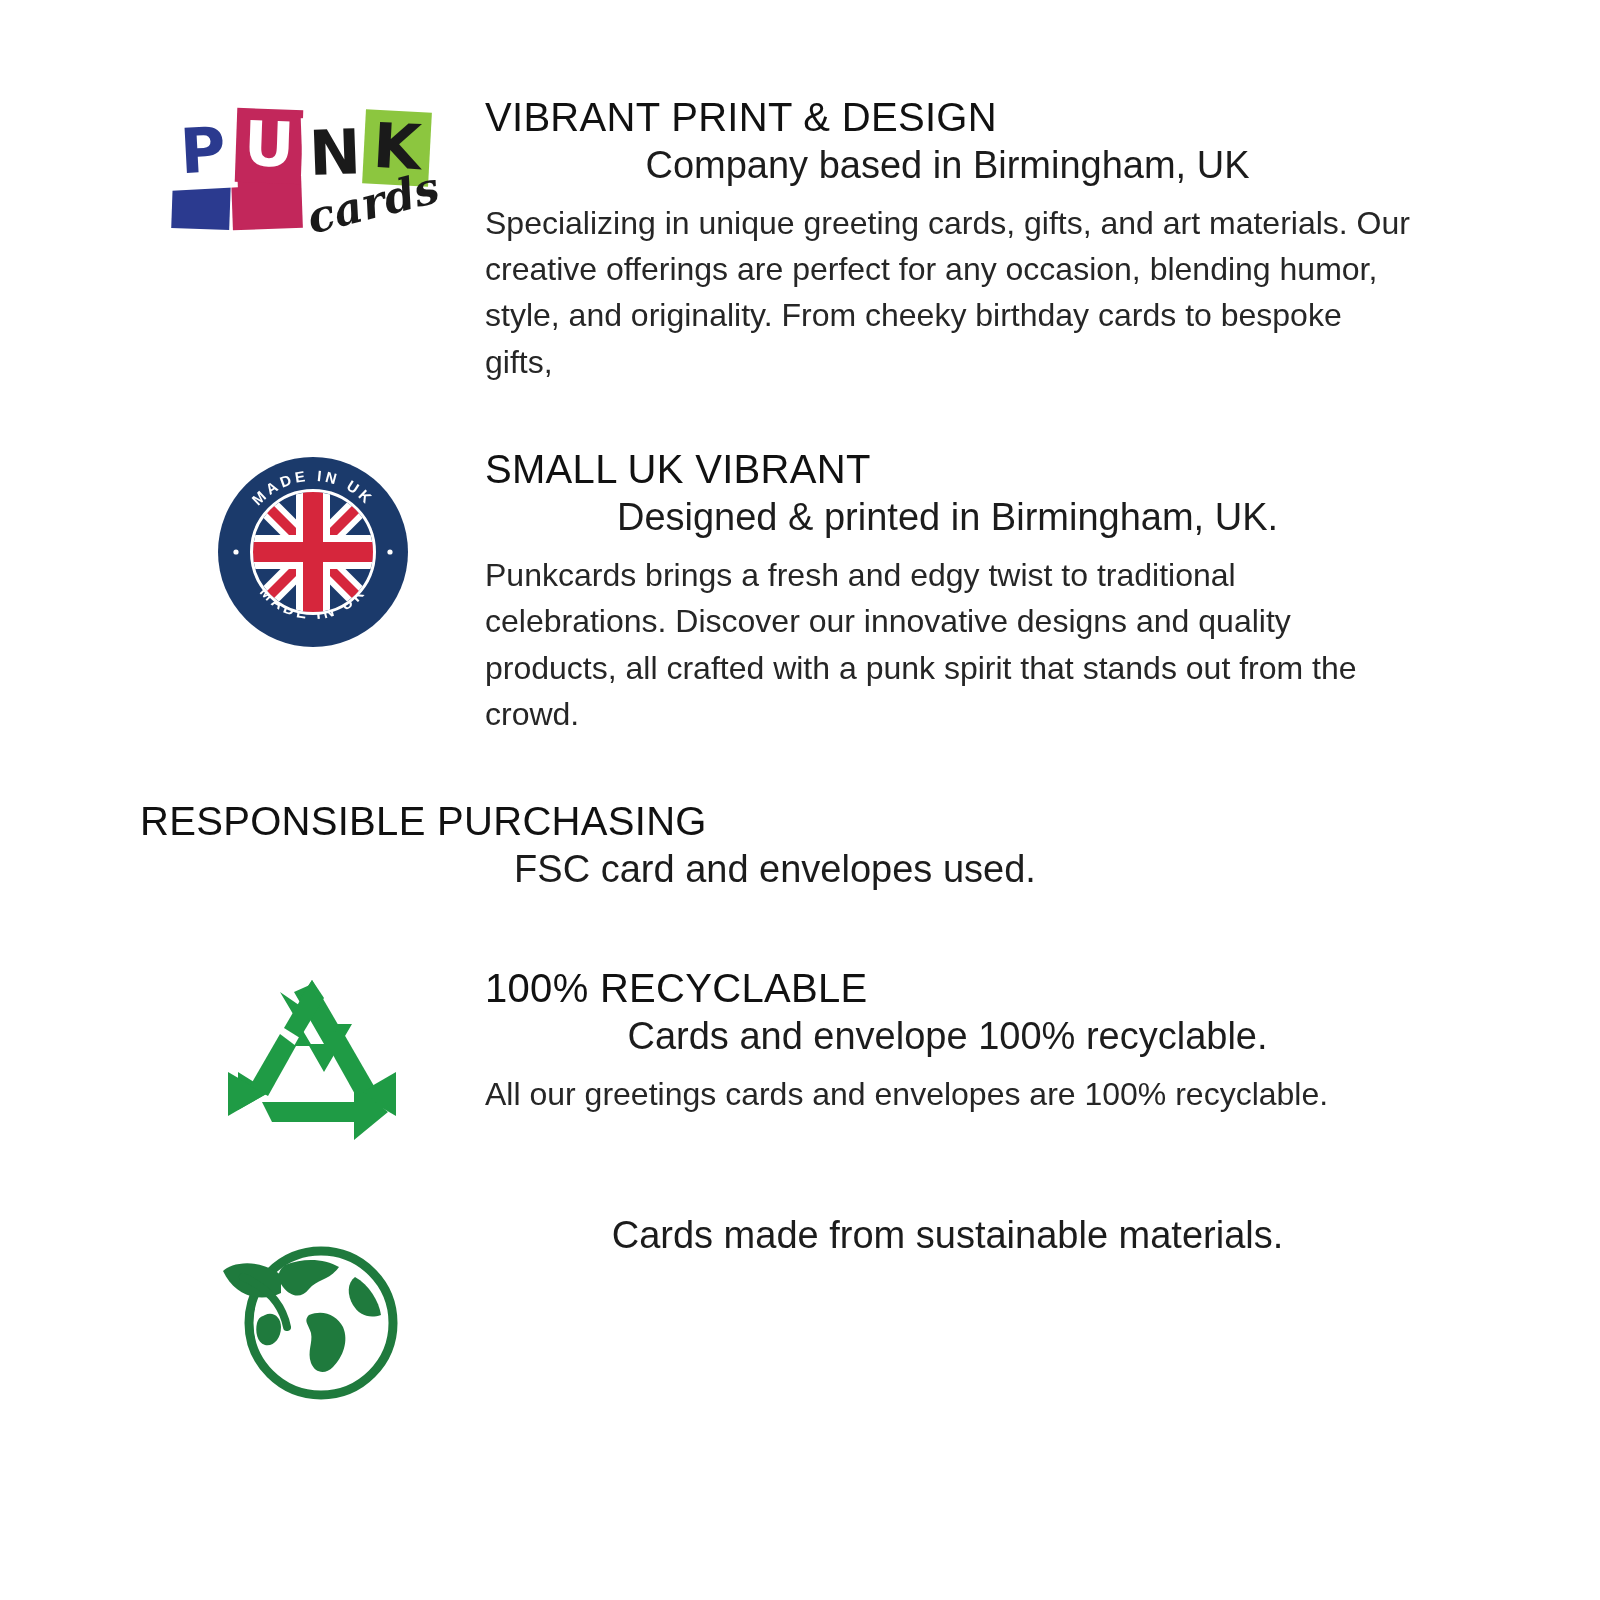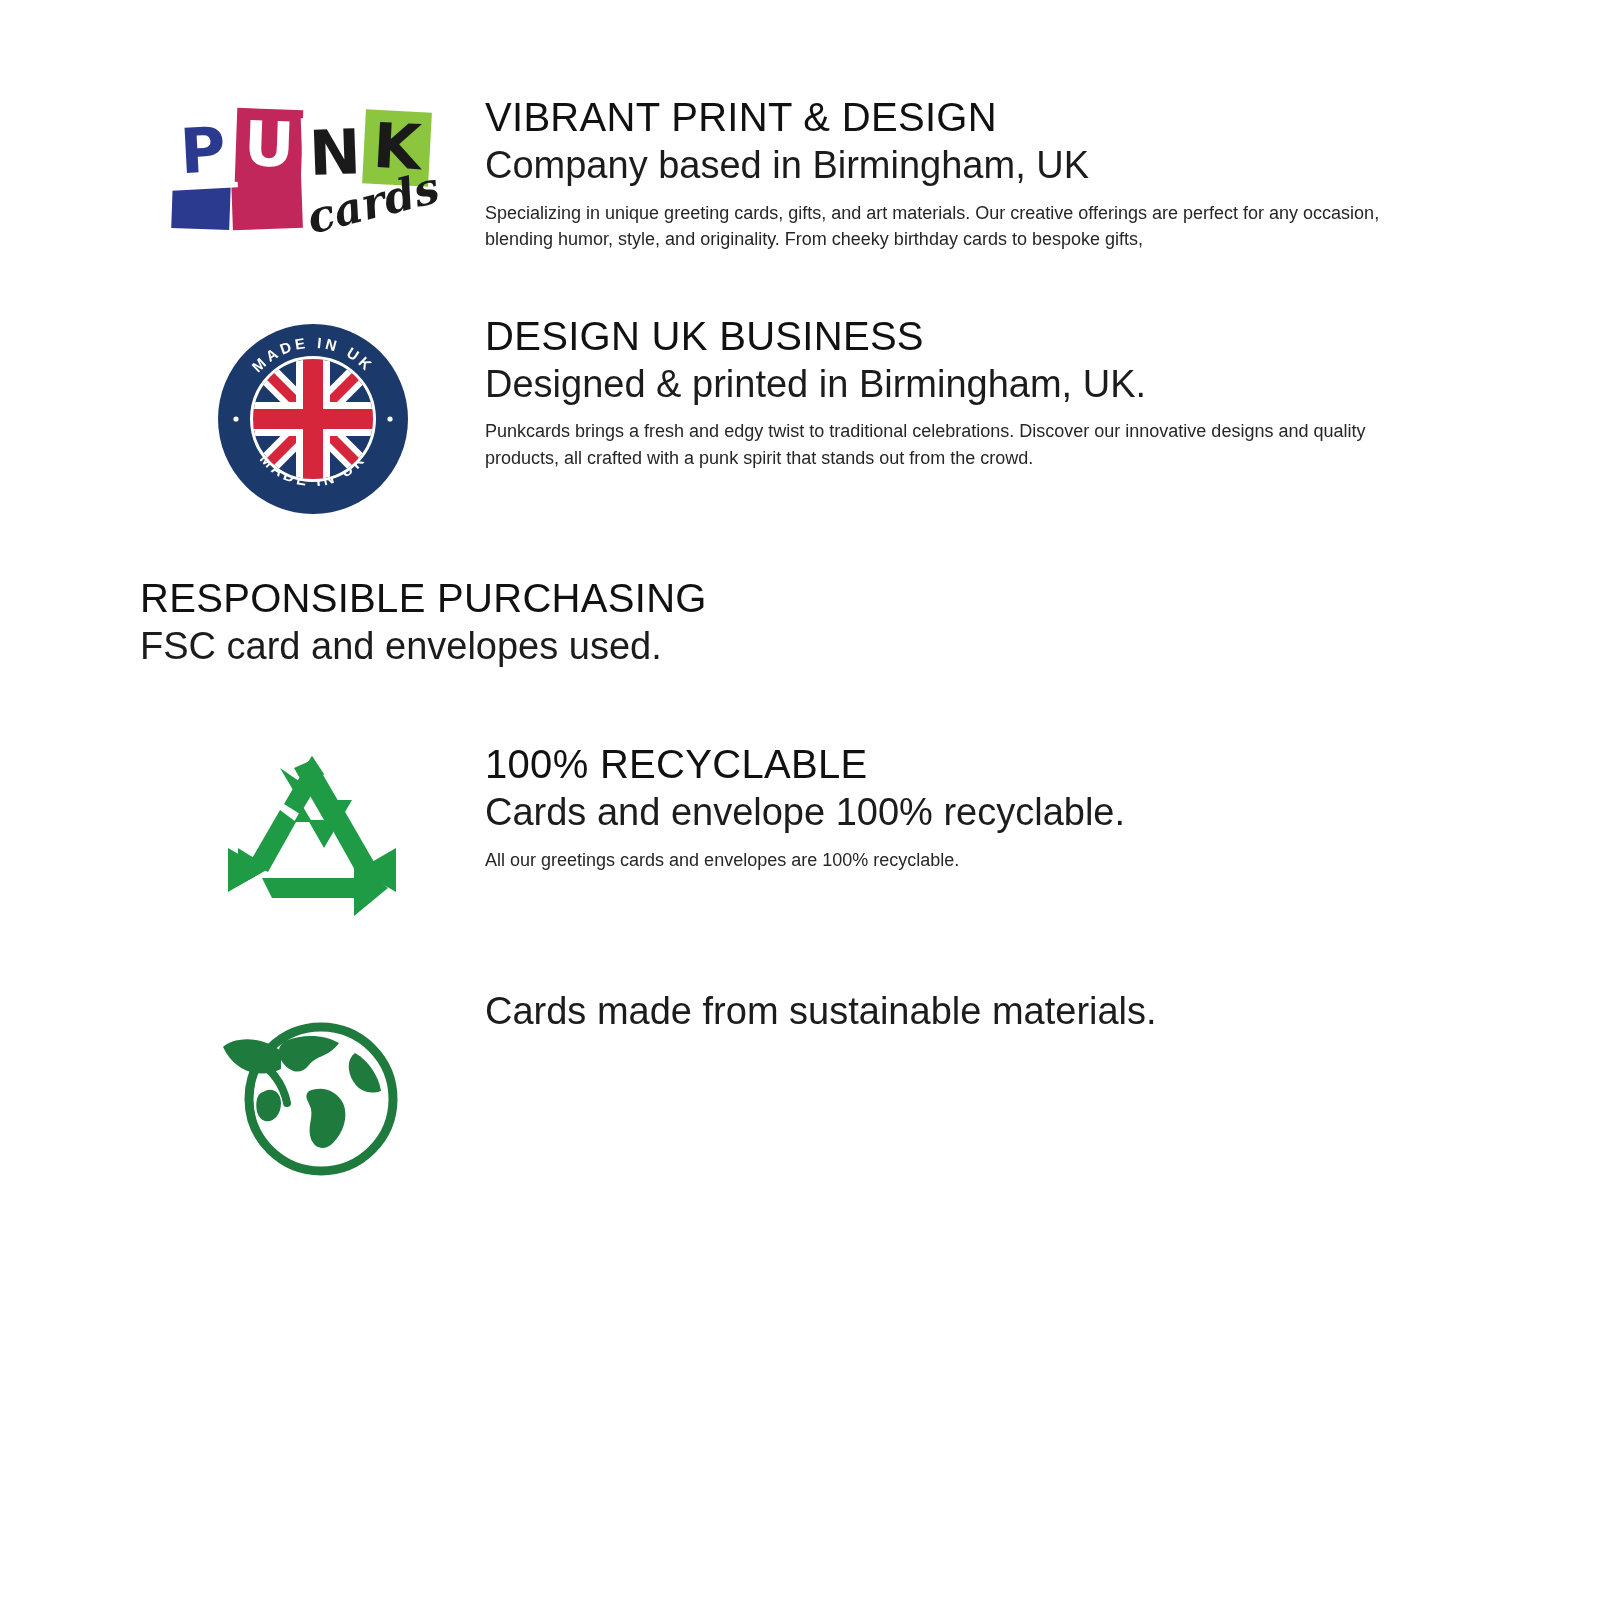--- a/index.html
+++ b/index.html
@@ -47,23 +47,24 @@
     line-height: 1.12;
     margin: 0 0 3px 0;
     color: #111111;
   }
   .f-sub {
     font-size: 38px;
     font-weight: 400;
     line-height: 1.18;
     margin: 0 0 12px 0;
     color: #1c1c1c;
+    text-align: center;
   }
   .f-body {
-    font-size: 18px;
+    font-size: 32px;
     font-weight: 400;
     line-height: 1.45;
     margin: 0;
     color: #262626;
     max-width: 930px;
   }
 
   
   .punk-logo {
     position: relative;
@@ -204,21 +205,21 @@
           <div class="d1r"></div>
             <div class="d2r"></div>
           <div class="cw-v"></div>
             <div class="cw-h"></div>
           <div class="cr-v"></div>
             <div class="cr-h"></div>
         </div>
       </div>
     </div>
     <div class="text-col">
-      <h2 class="f-title">DESIGN UK BUSINESS</h2>
+      <h2 class="f-title">SMALL UK VIBRANT</h2>
       <p class="f-sub">Designed &amp; printed in Birmingham, UK.</p>
       <p class="f-body">Punkcards brings a fresh and edgy twist to traditional celebrations. Discover our innovative designs and quality products, all crafted with a punk spirit that stands out from the crowd.</p>
     </div>
   </div>
 
   <div class="feature">
     <div class="text-col">
       <h2 class="f-title">RESPONSIBLE PURCHASING</h2>
       <p class="f-sub">FSC card and envelopes used.</p>
     </div>

